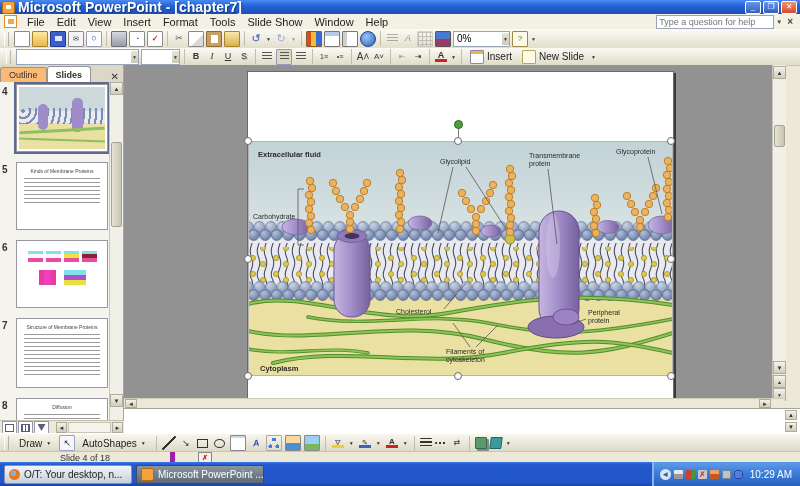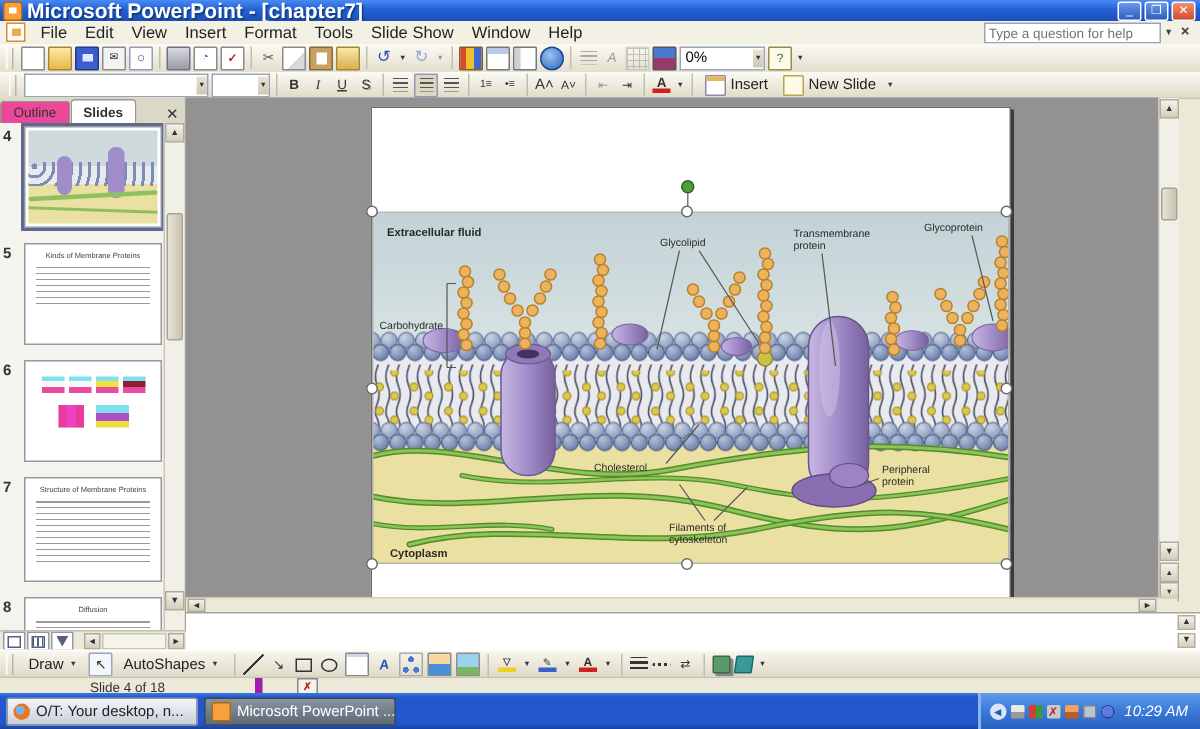--- a/index.html
+++ b/index.html
@@ -42,21 +42,21 @@
   .combo{height:14px;background:#fff;border:1px solid #9aa4b8;display:flex;align-items:center;
     font-size:10px;padding-left:3px;flex:none;}
   .combo .dd{margin-left:auto;background:linear-gradient(180deg,#e8e4d4,#cdc8b4);height:12px;line-height:12px;}
   .tbtn{height:15px;display:flex;align-items:center;gap:3px;padding:0 4px;font-size:10px;color:#222;flex:none;}
   .bold{font-weight:bold;}
   .barlines{width:11px;height:9px;background:repeating-linear-gradient(180deg,#555 0 1px,transparent 1px 3px);}
   
   .pane{left:0;top:65px;width:123px;height:368px;background:#f4f3ee;border-right:1px solid #a8a49a;}
   .tabbar{position:absolute;left:0;top:0;width:123px;height:17px;background:#dcd8c8;display:flex;align-items:flex-end;}
   .tab{height:14px;padding:0 8px;font-size:9px;border:1px solid #9a968a;border-bottom:none;
-    border-radius:3px 3px 0 0;background:#ec4899;color:#333;display:flex;align-items:center;}
+    border-radius:3px 3px 0 0;background:#fdba74;color:#333;display:flex;align-items:center;}
   .tab.active{background:#fff;font-weight:bold;height:15px;}
   .pane-close{margin-left:auto;font-size:10px;color:#333;padding:0 4px;}
   .trow{position:absolute;left:0;width:110px;}
   .tnum{position:absolute;left:2px;top:2px;width:12px;font-size:10px;font-weight:bold;color:#333;}
   .tthumb{position:absolute;left:16px;top:0;width:90px;background:#fff;border:1px solid #9a96a0;}
   .tthumb.sel{outline:2px solid #5a6b8e;}
   .mini-title{font-size:5px;text-align:center;color:#444;padding-top:5px;white-space:nowrap;overflow:hidden;}
   .mini-lines{margin:4px 7px 0 7px;height:28px;background:repeating-linear-gradient(180deg,#9a9a9a 0 1px,transparent 1px 4px);}
   .pane-sb{position:absolute;left:109px;top:17px;width:13px;height:338px;background:#f0efe8;border-left:1px solid #cac6ba;}
   .sb-btn{position:absolute;left:0;width:13px;height:13px;background:linear-gradient(180deg,#f4f2ea,#d2cebc);
@@ -106,21 +106,21 @@
   .taskbtn{height:19px;margin-left:4px;width:128px;border-radius:2px;display:flex;align-items:center;gap:4px;
     padding:0 4px;font-size:10px;box-sizing:border-box;overflow:hidden;white-space:nowrap;}
   .taskbtn.active{background:linear-gradient(180deg,#8895a1,#5d6a76);border:1px solid #3e4a55;color:#fff;}
   .taskbtn.idle{background:linear-gradient(180deg,#f2f5f9,#c8d0da);border:1px solid #8a94a4;color:#222;}
   .tb-ico{width:11px;height:11px;flex:none;border-radius:2px;}
   .tray{margin-left:auto;height:24px;display:flex;align-items:center;gap:3px;padding:0 8px 0 6px;
     background:linear-gradient(180deg,#5e9ce8 0%,#3a7ad8 50%,#2a62c0 100%);border-left:2px solid #8ab4f0;color:#fff;}
   .tray-ic{width:9px;height:9px;border-radius:1px;flex:none;}
   .tray-chv{width:11px;height:11px;border-radius:50%;background:#d8e6f8;color:#2a5cb0;font-size:8px;line-height:11px;
     text-align:center;flex:none;}
-  .clock{font-size:10px;margin-left:4px;white-space:nowrap;font-style:italic;}
+  .clock{font-size:10px;margin-left:4px;white-space:nowrap;}
   svg text{font-family:"Liberation Sans",sans-serif;}
 </style>
 </head>
 <body>
 
 <div id="screen">
 
   <div class="abs titlebar">
     <div class="t-ico">
         <i></i>

